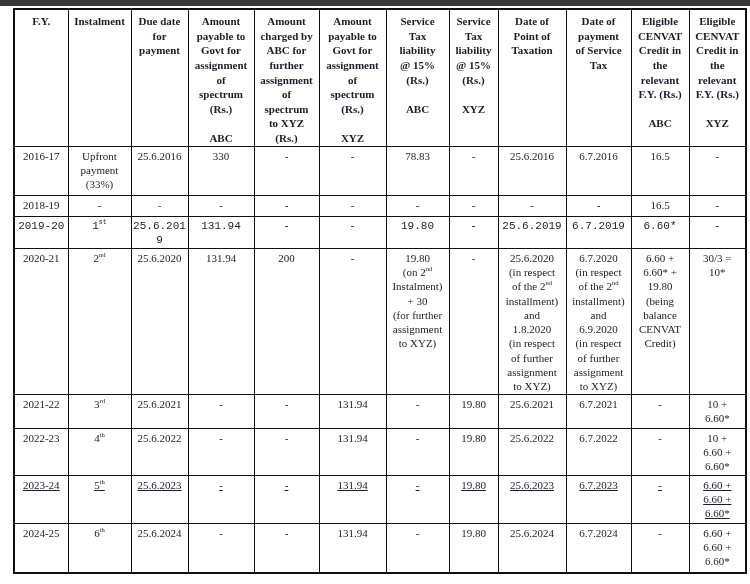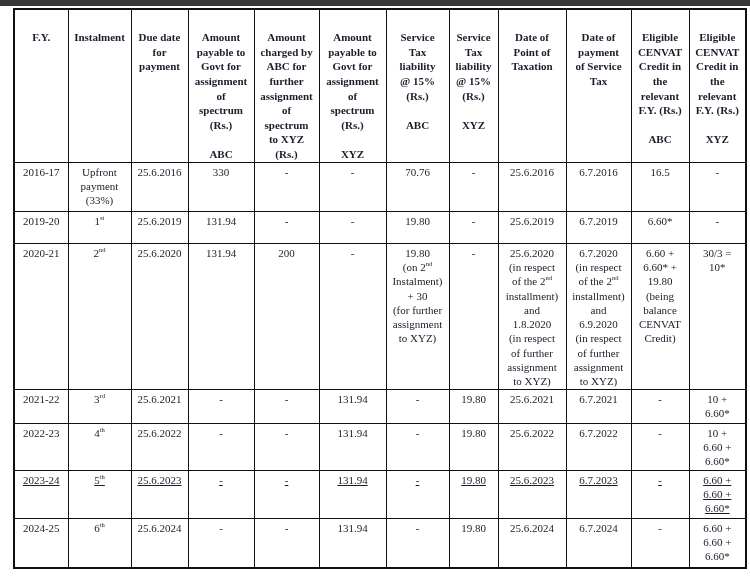--- a/index.html
+++ b/index.html
@@ -18,21 +18,21 @@
   }
   .doc-table th,.doc-table td{
     border:1px solid #101014;
     vertical-align:top;text-align:center;
     padding:2px 1px 0 1px;
     overflow:hidden;
     word-wrap:break-word;
   }
   .doc-table{border:2px solid #101014;}
   .doc-table th{
-    font-weight:bold;font-size:11px;line-height:1.33;padding-top:20px;
+    font-weight:bold;font-size:11px;line-height:1.33;padding-top:4px;
   }
   .doc-table sup{font-size:0.6em;vertical-align:super;line-height:0;}
   .doc-table td{font-size:11px;}
 </style>
 </head>
 <body>
 
 <div class="top-bar"></div>
 
 <table class="doc-table">
@@ -67,28 +67,42 @@
       </tr>
   </thead>
   <tbody>
       <tr style="height: 49px;">
         <td>2016-17</td>
         <td>Upfront<br>payment<br>(33%)</td>
         <td>25.6.2016</td>
         <td>330</td>
         <td>-</td>
         <td>-</td>
-        <td>70.76</td>
+        <td>78.83</td>
         <td>-</td>
         <td>25.6.2016</td>
         <td>6.7.2016</td>
         <td>16.5</td>
         <td>-</td>
       </tr>
-      <tr style="height: 32px;">
+      <tr style="height: 21px;">
+        <td>2018-19</td>
+        <td>-</td>
+        <td>-</td>
+        <td>-</td>
+        <td>-</td>
+        <td>-</td>
+        <td>-</td>
+        <td>-</td>
+        <td>-</td>
+        <td>-</td>
+        <td>16.5</td>
+        <td>-</td>
+      </tr>
+      <tr style="height: 32px; font-family: Liberation Mono, monospace;">
         <td>2019-20</td>
         <td>1<sup>st</sup></td>
         <td>25.6.2019</td>
         <td>131.94</td>
         <td>-</td>
         <td>-</td>
         <td>19.80</td>
         <td>-</td>
         <td>25.6.2019</td>
         <td>6.7.2019</td>

